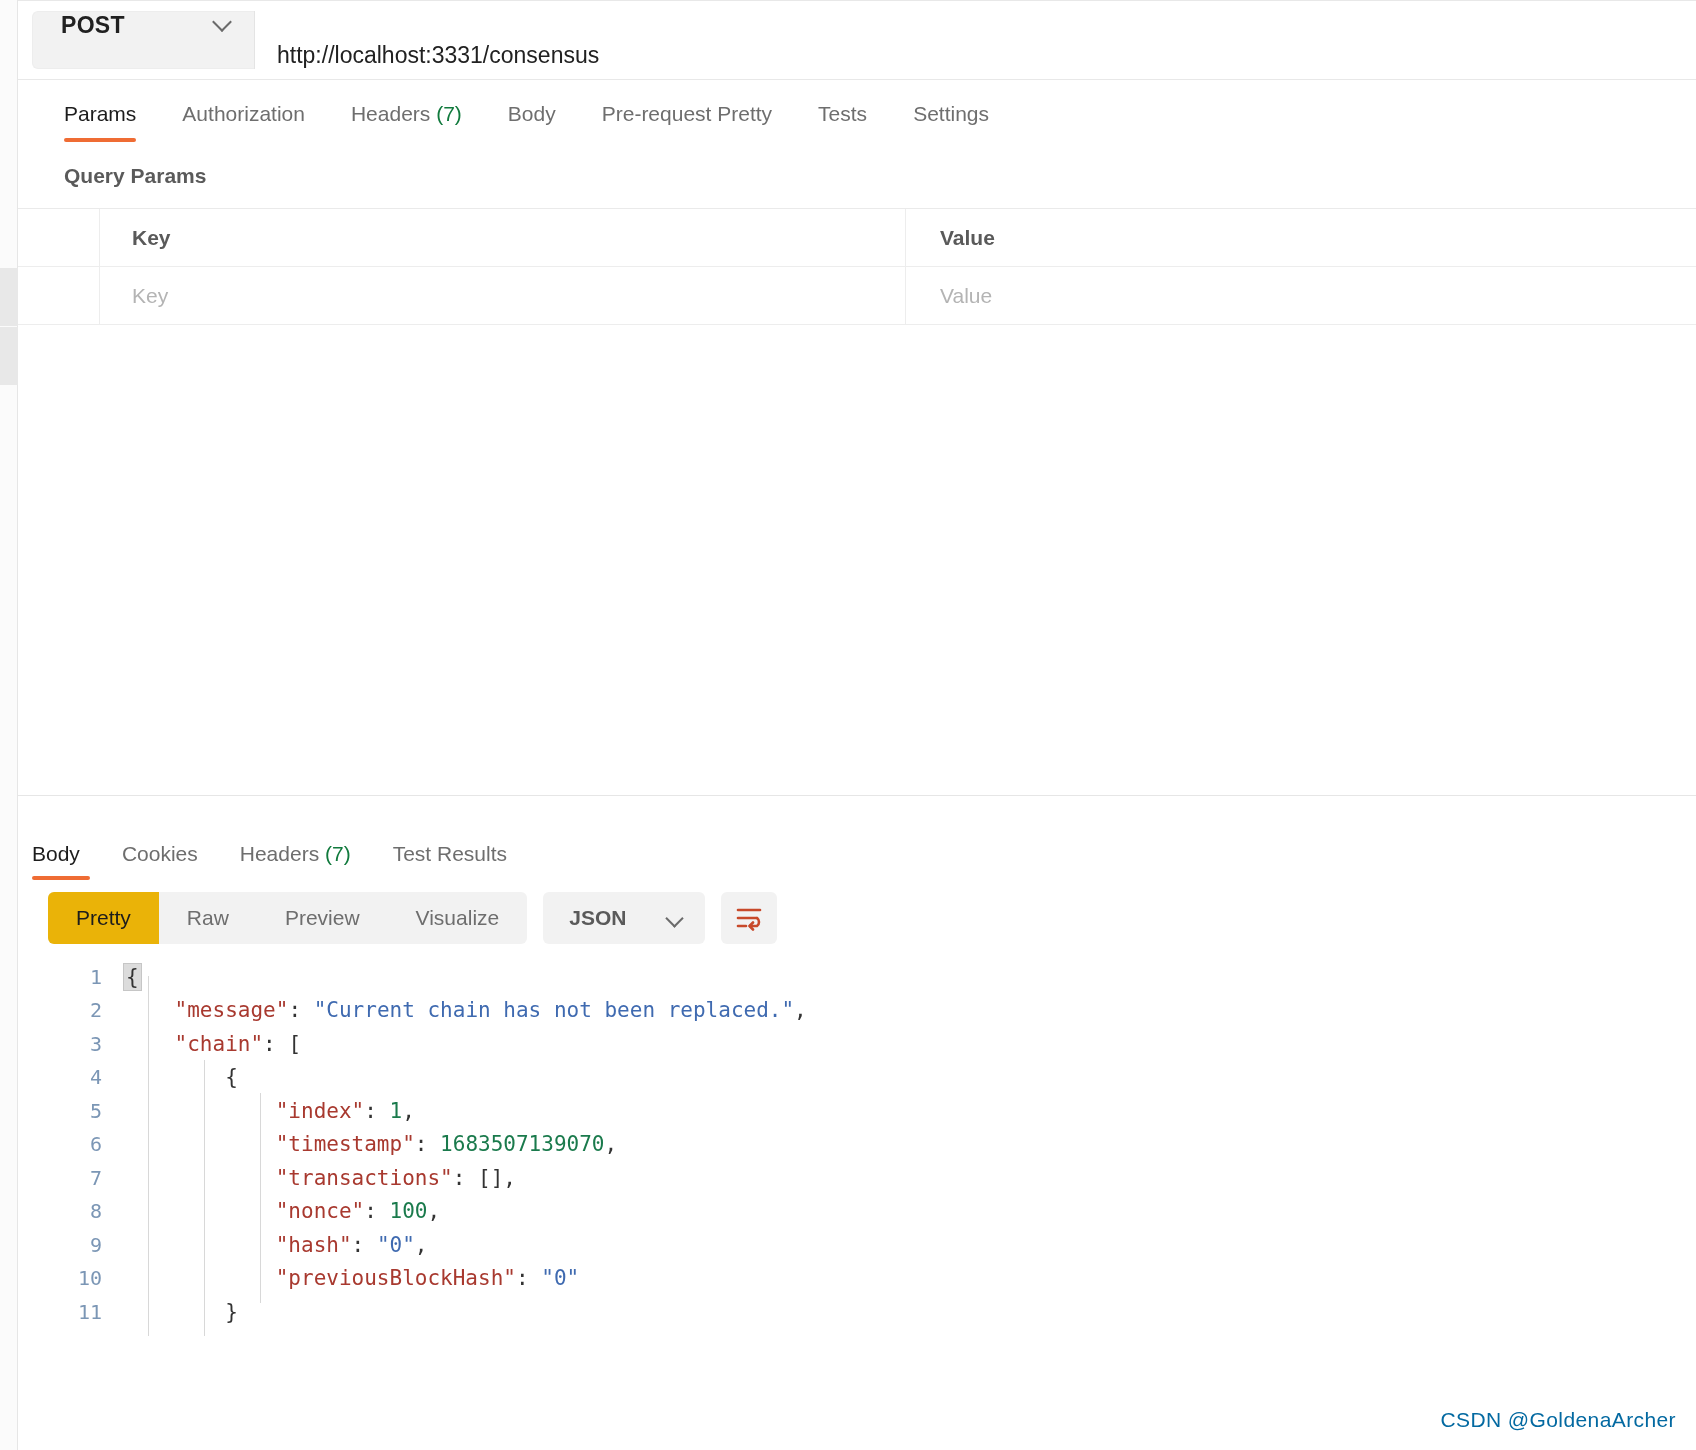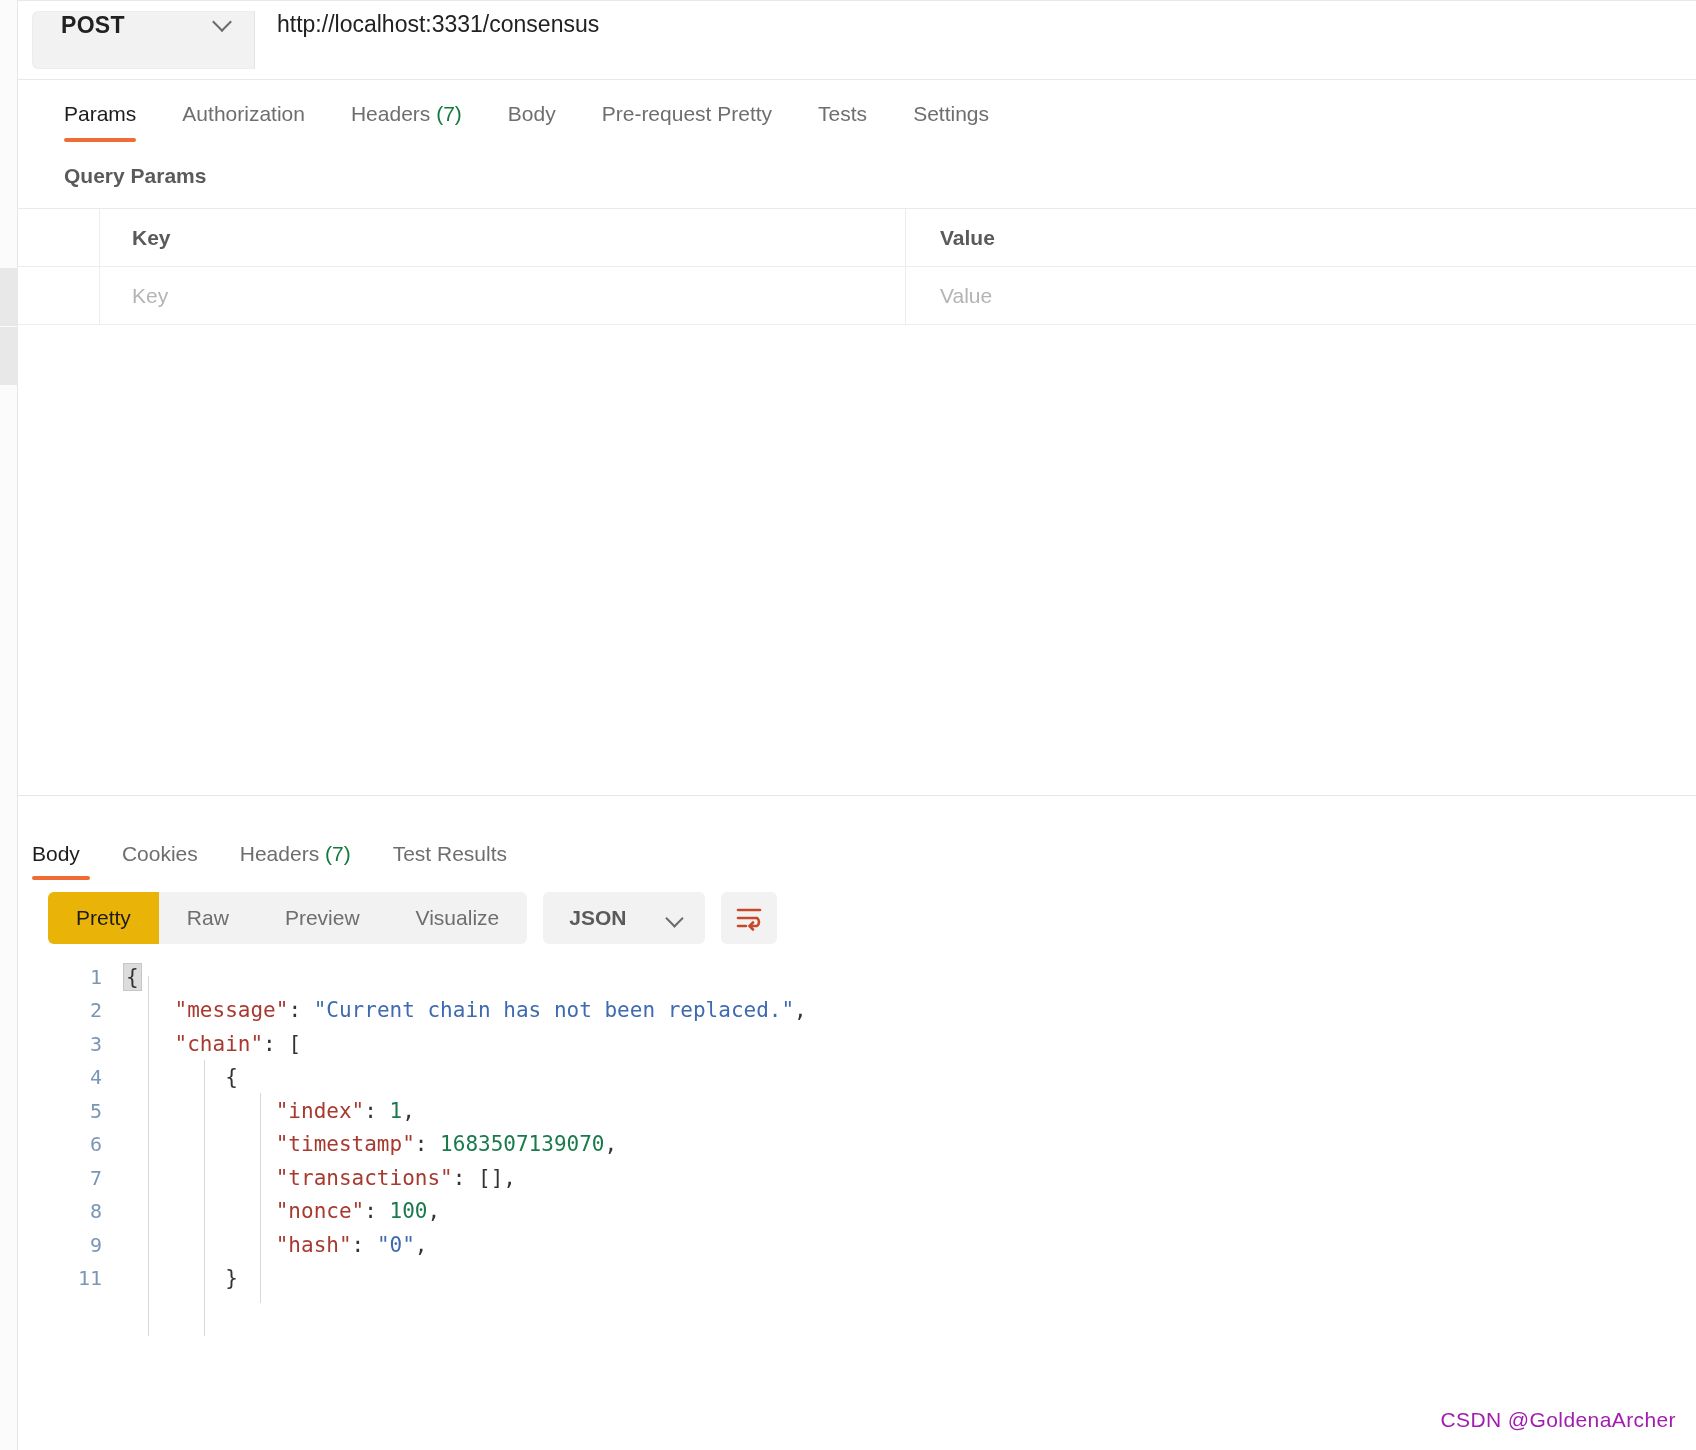--- a/index.html
+++ b/index.html
@@ -50,21 +50,21 @@
     width: 19px; height: 19px; position: relative; flex: none;
   }
   .chev::before {
     content: ""; position: absolute; left: 2px; top: 3px;
     width: 12px; height: 12px;
     border-right: 2.2px solid #6b6b6b;
     border-bottom: 2.2px solid #6b6b6b;
     transform: rotate(45deg);
   }
   .url-input-wrap {
-    flex: 1; height: 58px; display: flex; align-items: flex-start;
+    flex: 1; height: 58px; display: flex; align-items: flex-end;
     border-left: 1px solid #e4e4e4;
     padding-left: 22px;
     background: #ffffff;
   }
   .url-text {
     font-size: 23px; color: #212121; font-family: "Liberation Sans", sans-serif;
   }
 
   
   .req-tabs {
@@ -177,21 +177,21 @@
   .k-key   { color: #a8392f; }
   .k-str   { color: #3f6ab0; }
   .k-num   { color: #1a7a4c; }
   .k-punct { color: #333333; }
   .brace-hl {
     background: #dcdcdc; outline: 1px solid #c6c6c6; padding: 1px 2px;
   }
 
   .watermark {
     position: absolute; right: 20px; bottom: 18px;
-    font-size: 21px; color: #a21caf; letter-spacing: .4px;
+    font-size: 21px; color: #0369a1; letter-spacing: .4px;
     font-family: "Liberation Sans", sans-serif;
   }
 </style>
 </head>
 <body>
 
 <div class="left-rail">
   <div class="seg-grey" style="top:268px;height:58px;"></div>
   <div class="seg-grey" style="top:327px;height:58px;"></div>
 </div>
@@ -311,20 +311,24 @@
       </div>
       <div class="code-line">
         <span class="ln">8</span>
         <span class="code-text"><span>            </span><span class="k-key">"nonce"</span><span class="k-punct">: </span><span class="k-num">100</span><span class="k-punct">,</span></span>
       </div>
       <div class="code-line">
         <span class="ln">9</span>
         <span class="code-text"><span>            </span><span class="k-key">"hash"</span><span class="k-punct">: </span><span class="k-str">"0"</span><span class="k-punct">,</span></span>
       </div>
       <div class="code-line">
+        <span class="ln">10</span>
+        <span class="code-text"><span>            </span><span class="k-key">"previousBlockHash"</span><span class="k-punct">: </span><span class="k-str">"0"</span></span>
+      </div>
+      <div class="code-line">
         <span class="ln">11</span>
         <span class="code-text"><span class="k-punct">        }</span></span>
       </div>
       <div class="guide" style="left: 130px; top: 16px; height: 360px;"></div>
       <div class="guide" style="left: 186px; top: 100px; height: 276px;"></div>
       <div class="guide" style="left: 242px; top: 133px; height: 210px;"></div>
     </div>
 
 </div>
 

